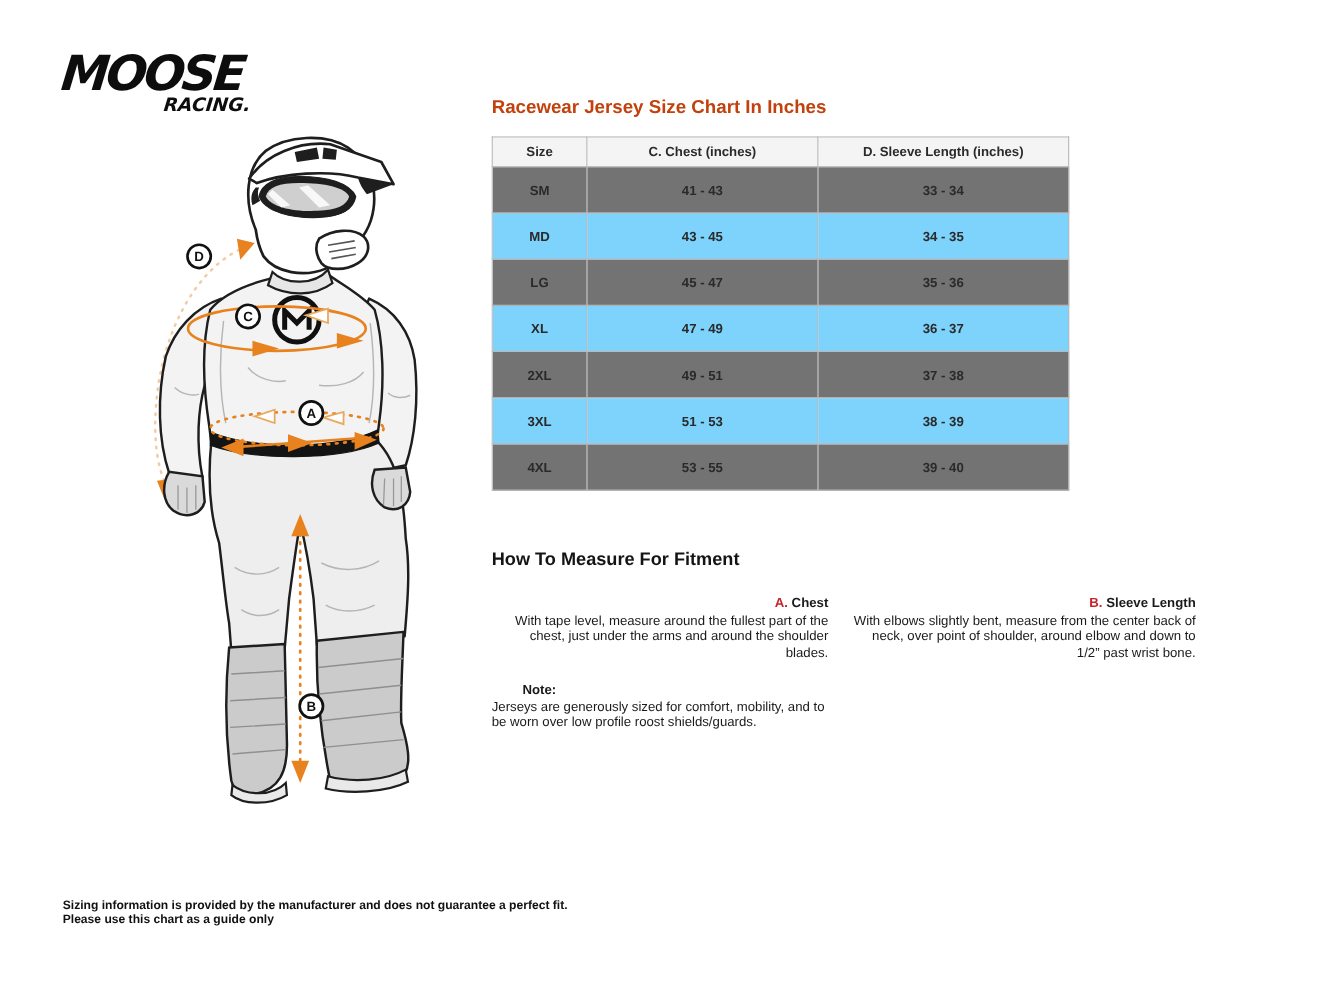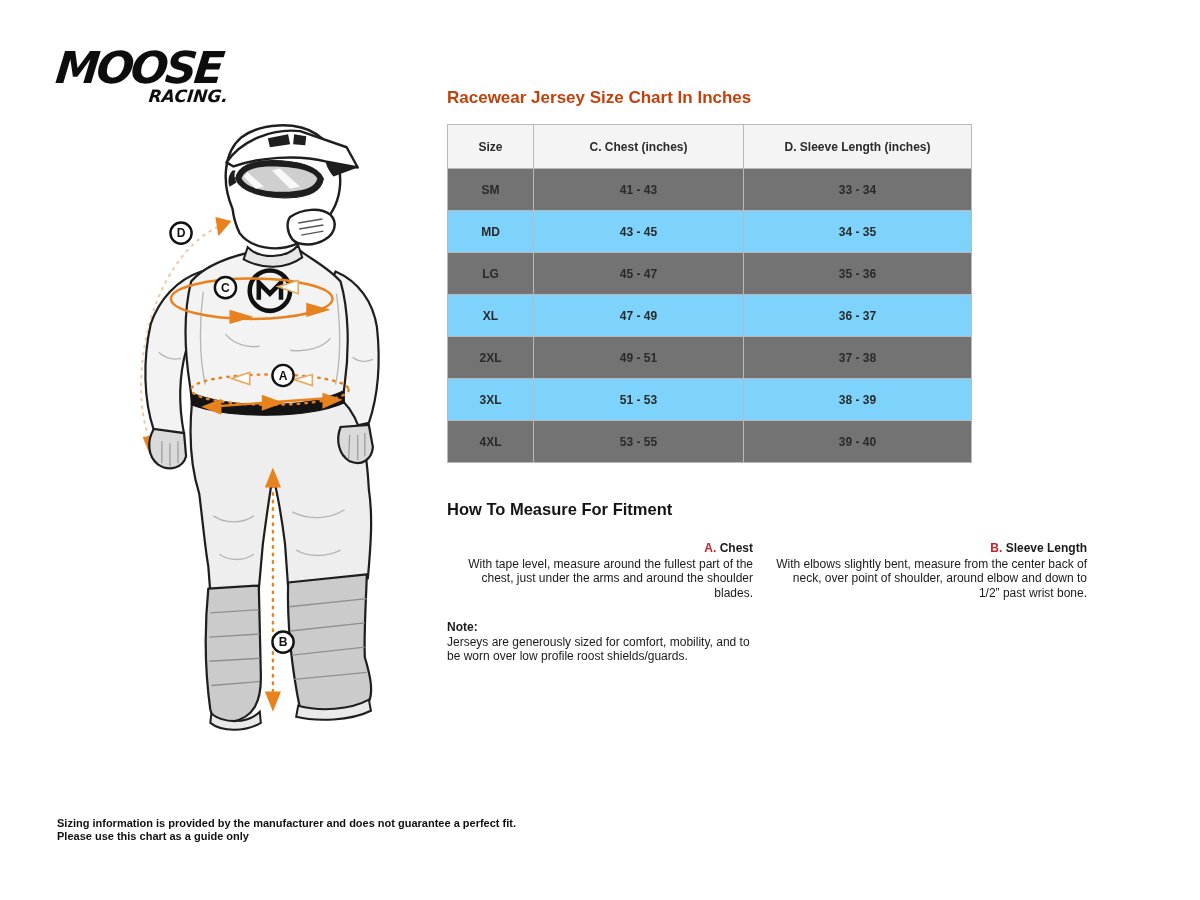--- a/index.html
+++ b/index.html
@@ -48,34 +48,34 @@
   .marker-circle { fill:#ffffff; stroke:#111111; stroke-width:2.4; }
   .marker-letter { font:700 12px "Liberation Sans", sans-serif; fill:#111; }
 
   
   .chart-title { position:absolute; left:447px; top:88px; font-size:17px; font-weight:700; color:#c2410c; }
   table.size-table { position:absolute; left:447px; top:124px; width:524px; border-collapse:collapse; table-layout:fixed; }
   table.size-table th, table.size-table td {
     border:1px solid #b9b9b9; text-align:center; vertical-align:middle;
     font-size:12px; font-weight:700; color:#2a2a2a;
   }
-  table.size-table th { height:44px; background:#f4f4f4; }
+  table.size-table th { height:27px; background:#f4f4f4; }
   table.size-table td { height:42px; background:#7dd3fc; }
   table.size-table tr.alt td { background:#737373; }
   .col-size { width:86px; } .col-chest { width:210px; } .col-sleeve { width:228px; }
 
   
   .howto-title { position:absolute; left:447px; top:500px; font-size:16.5px; font-weight:700; color:#141414; }
   .measure-block { position:absolute; width:306px; font-size:12px; line-height:14.6px;text-align:right; }
   .measure-a { left:447px; top:541px; }
   .measure-b { left:775px; top:541px; width:312px; }
   .measure-head { font-weight:700; margin-bottom:1px; }
   .measure-letter { color:#C3242B; font-weight:700; }
   .note-block { position:absolute; left:447px; top:620px; width:312px; font-size:12px; line-height:14.6px; }
-  .note-label { font-weight:700; }
+  .note-label { font-weight:700;margin-left:28px; }
 
   
   .footer { position:absolute; left:57px; top:817px; font-size:11px; font-weight:700; line-height:12.5px; color:#111; }
 </style>
 </head>
 <body>
 
 <div class="canvas">
 
   <div class="brand">

